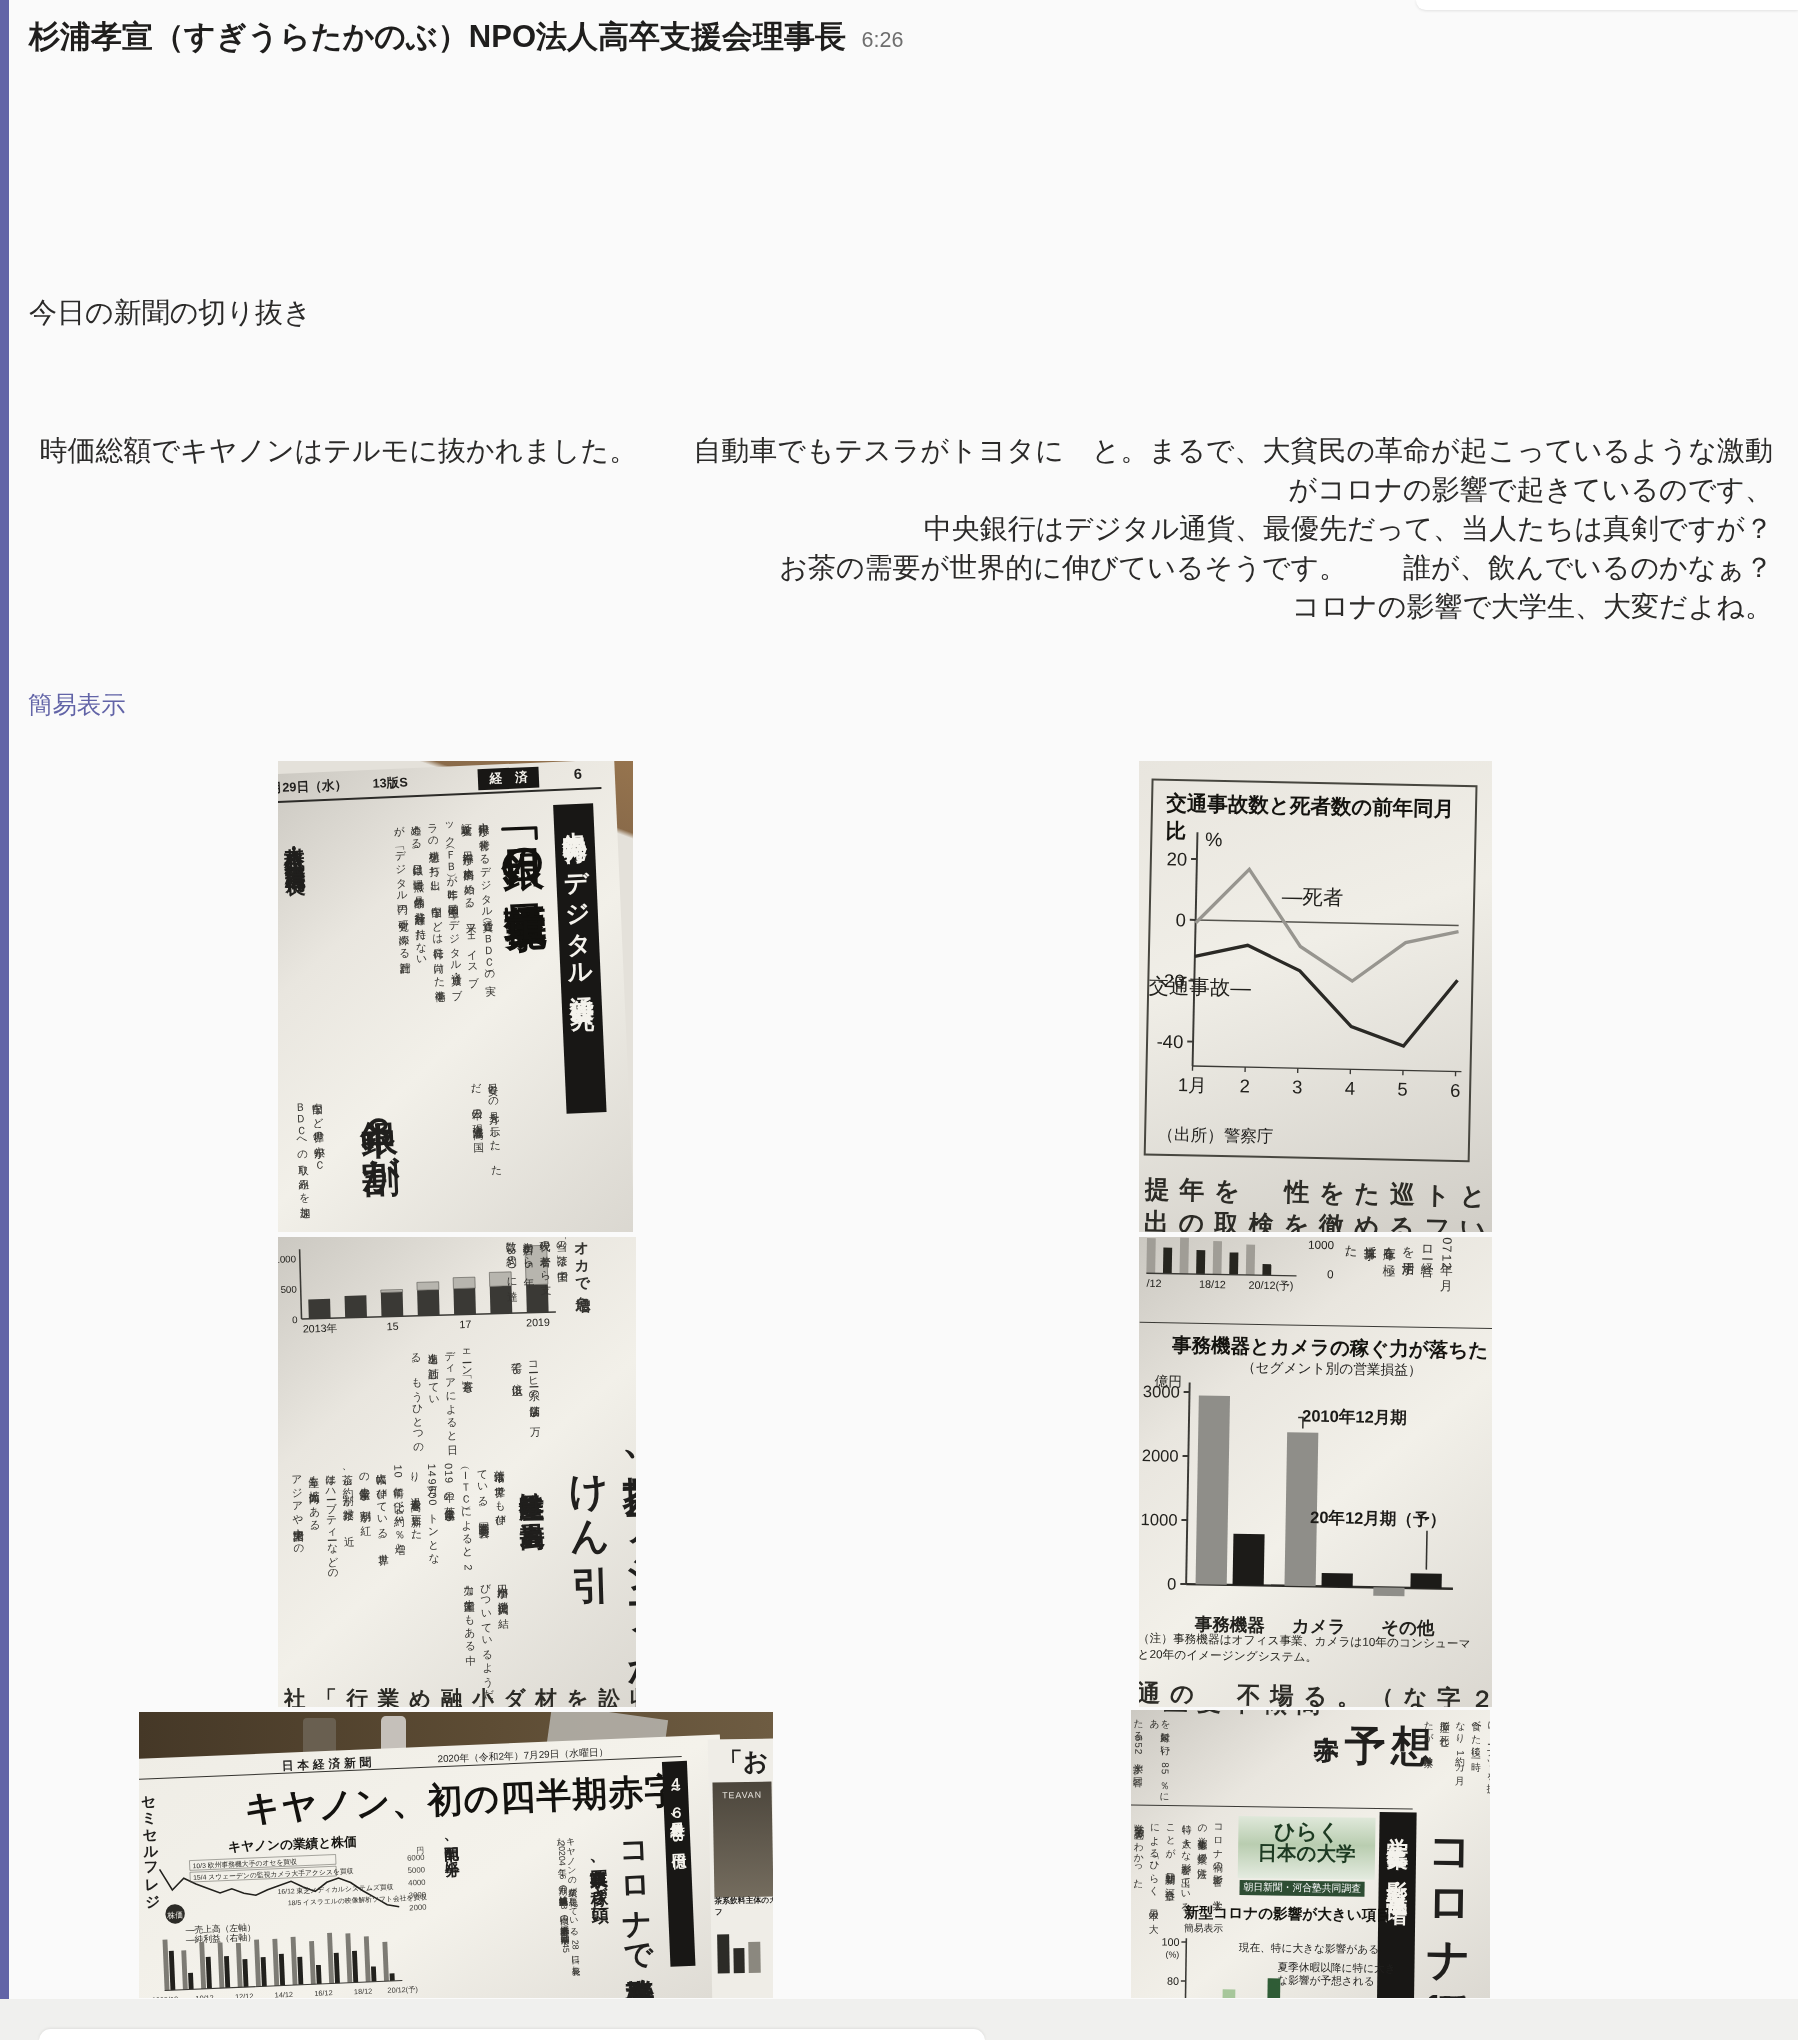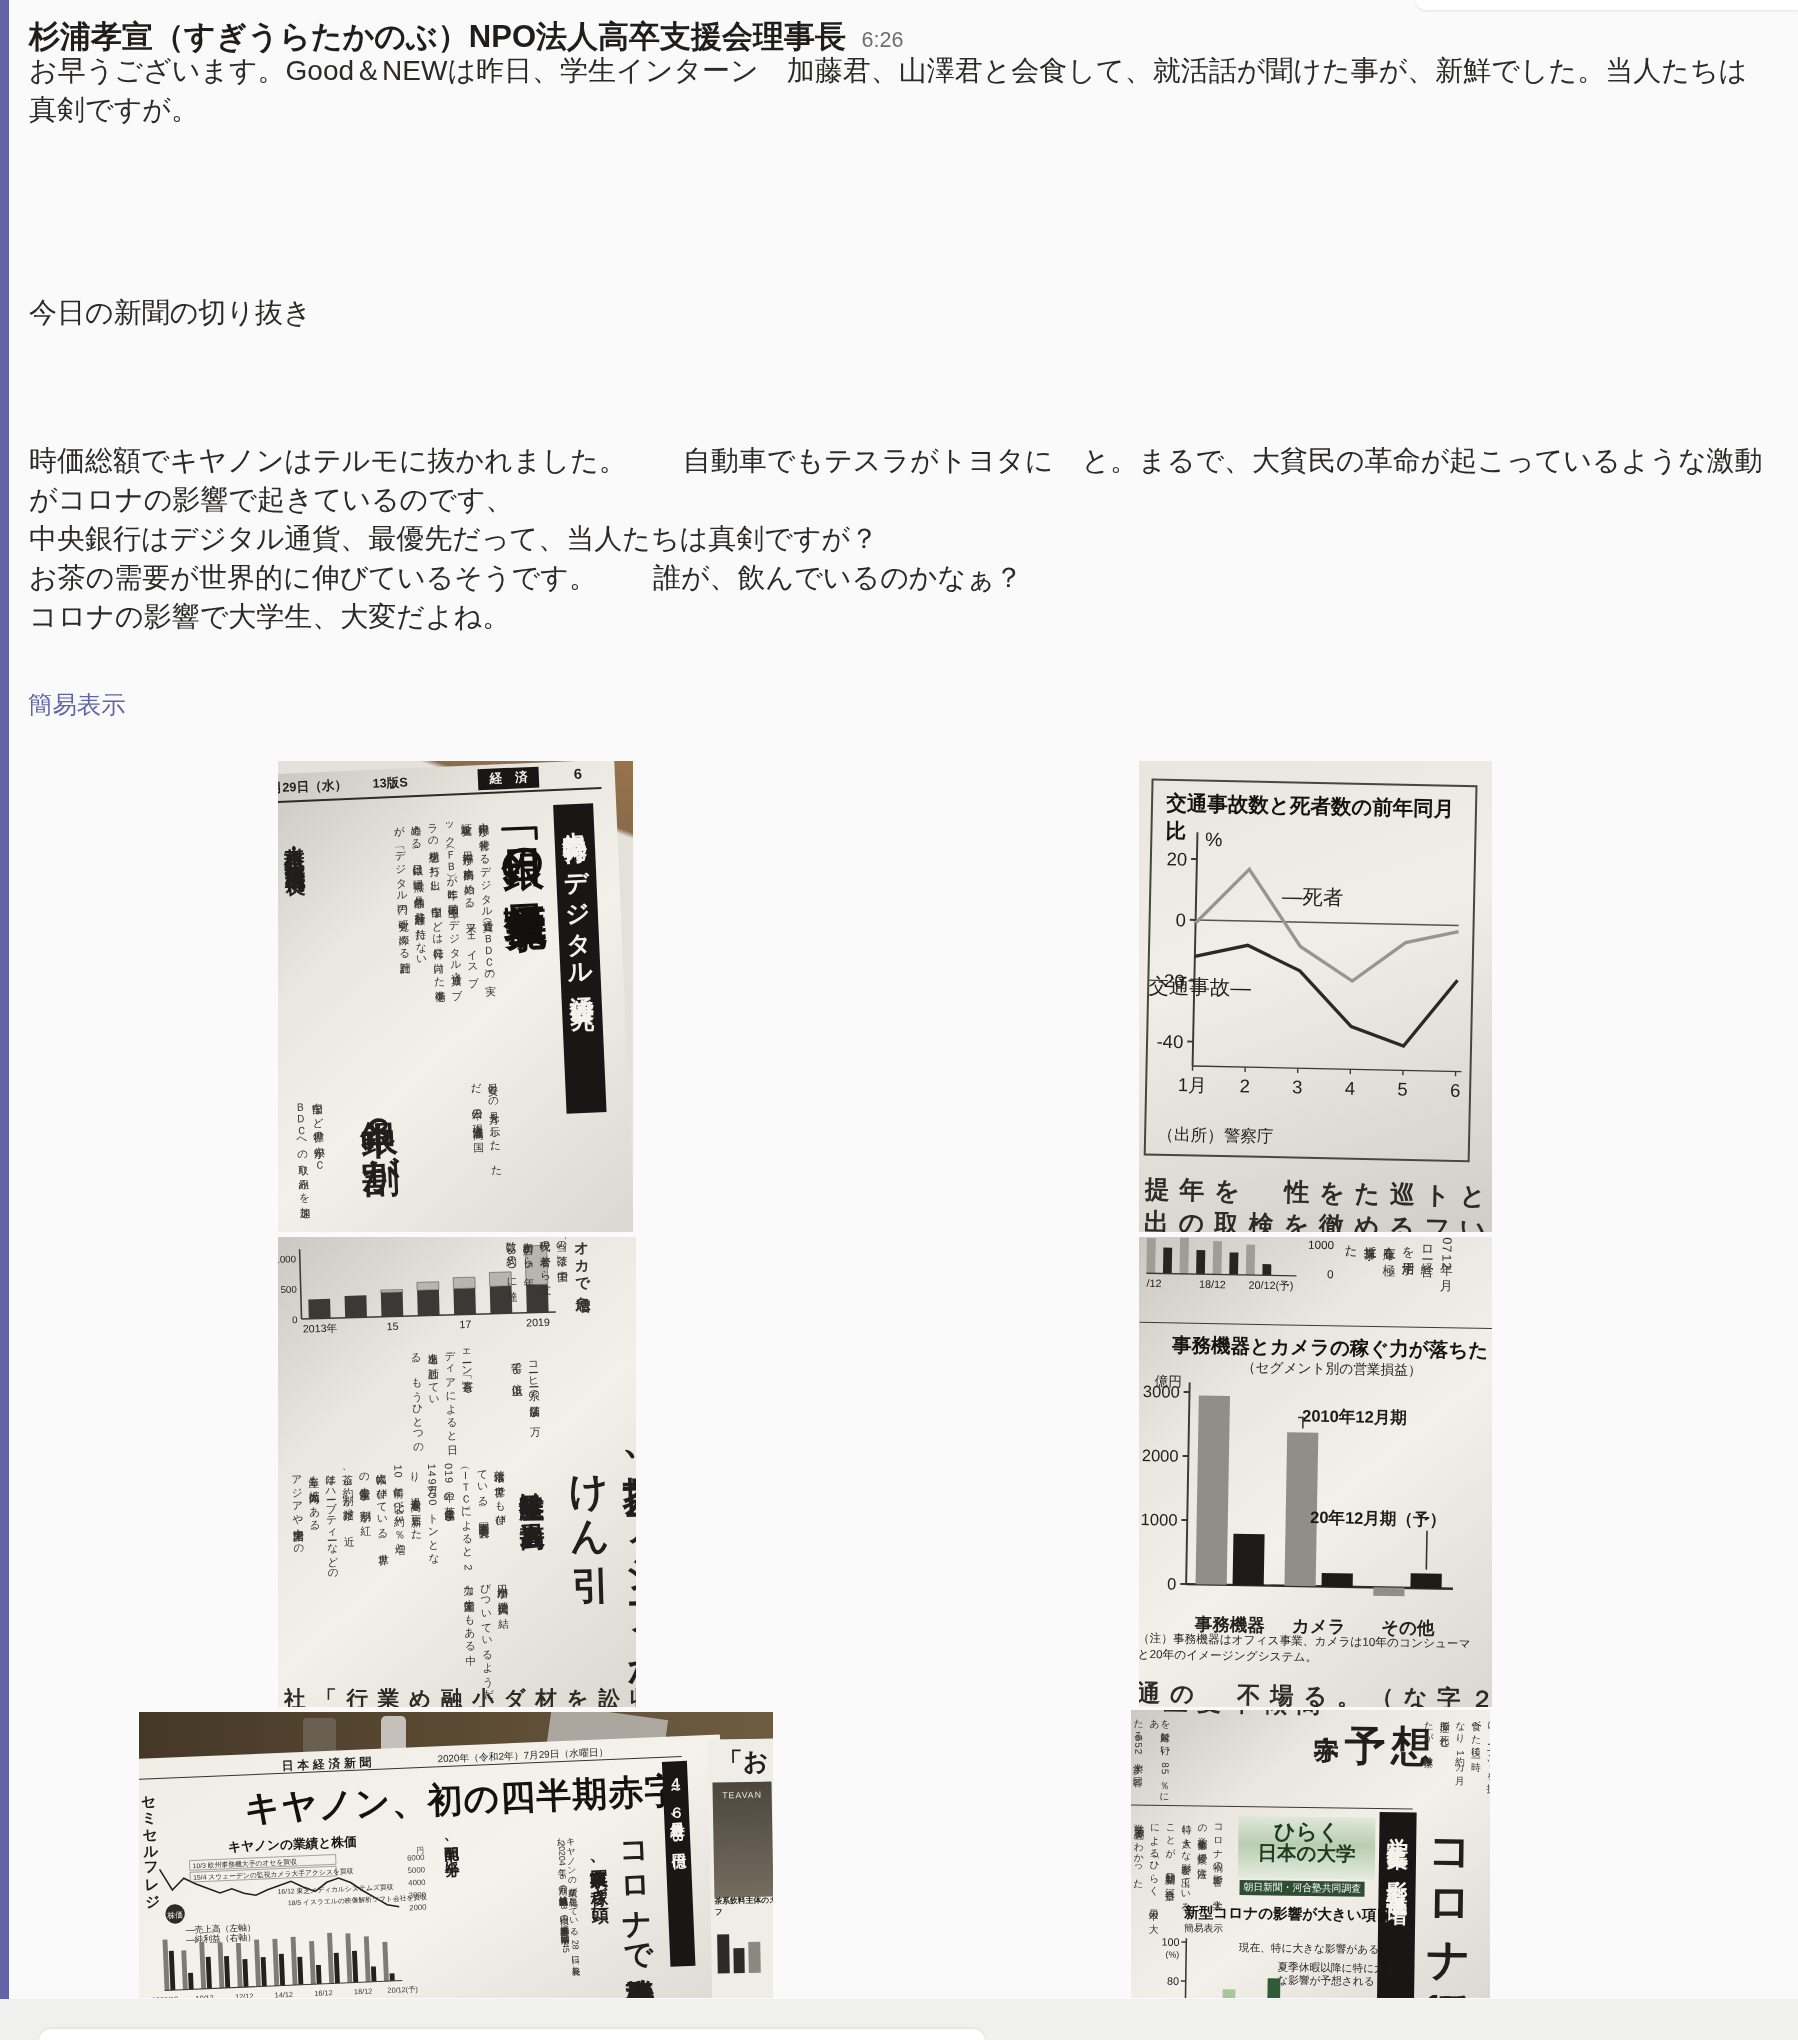--- a/index.html
+++ b/index.html
@@ -10,21 +10,21 @@
   .topright-card{position:absolute;right:0;top:0;width:382px;height:9.8px;background:#ffffff;
                  border-bottom-left-radius:9.8px;box-shadow:0 1px 2.9px rgba(0,0,0,.10);}
   .bottom-band{position:absolute;left:0;top:1999px;width:1798px;height:41px;background:#f0f0ee;}
   .compose-card{position:absolute;left:39px;top:2029px;width:946px;height:11.7px;background:#ffffff;
                 border-radius:11.7px 11.7px 0 0;box-shadow:0 -1px 2.9px rgba(0,0,0,.07);}
   
   .msg-header{position:absolute;left:29px;top:15.6px;white-space:nowrap;}
   .author{font-size:31px;font-weight:700;color:#1f1e1d;}
   .time{font-size:21.5px;color:#6e6e6e;margin-left:15.6px;font-weight:400;}
   .body-text{position:absolute;left:29px;right:25px;font-size:28px;line-height:39px;color:#2b2a29;}
-  .p1{top:51px;} .p2{top:293px;} .p3{top:441px;}
+  .p1{top:51px;} .p2{top:293px;} .p3{top:431px;text-align:right;}
   .link{position:absolute;left:28px;top:689px;font-size:24.4px;color:#6264a7;cursor:pointer;text-decoration:none;}
   
   .photo{position:absolute;overflow:hidden;background:#8a6b4a;cursor:pointer;}
   .paper{position:absolute;background:linear-gradient(140deg,#c9c6bf 0%,#e9e6df 30%,#f2f0e9 55%,#d9d6cf 100%);color:#201f1d;}
   .v{writing-mode:vertical-rl;text-orientation:mixed;}
   .vcols{display:flex;flex-direction:row-reverse;gap:4.9px;align-items:flex-start;}
   .vcols .v{font-size:10.7px;line-height:1.12;letter-spacing:1px;color:#34332f;}
   .vbanner{writing-mode:vertical-rl;background:#181715;color:#f4f2ec;font-weight:700;}
   .serif{font-family:"Liberation Serif","DejaVu Serif",serif;}
   .np-smalltitle{font-weight:700;color:#14130f;}
@@ -41,21 +41,20 @@
 
 <div id="screen">
   <div class="accent-bar"></div>
   <div class="topright-card"></div>
 
   <div class="msg-header">
     <span class="author">杉浦孝宣（すぎうらたかのぶ）NPO法人高卒支援会理事長</span><span class="time">6:26</span>
   </div>
 
   <div class="body-text p1">
-    <div>お早うございます。Good＆NEWは昨日、学生インターン　加藤君、山澤君と会食して、就活話が聞けた事が、新鮮でした。当人たちは真剣ですが。</div>
   </div>
   <div class="body-text p2">今日の新聞の切り抜き</div>
   <div class="body-text p3">
     <div>時価総額でキヤノンはテルモに抜かれました。　　自動車でもテスラがトヨタに　と。まるで、大貧民の革命が起こっているような激動がコロナの影響で起きているのです、</div>
     <div>中央銀行はデジタル通貨、最優先だって、当人たちは真剣ですが？</div>
     <div>お茶の需要が世界的に伸びているそうです。　　誰が、飲んでいるのかなぁ？</div>
     <div>コロナの影響で大学生、大変だよね。</div>
   </div>
   <a class="link">簡易表示</a>
 

